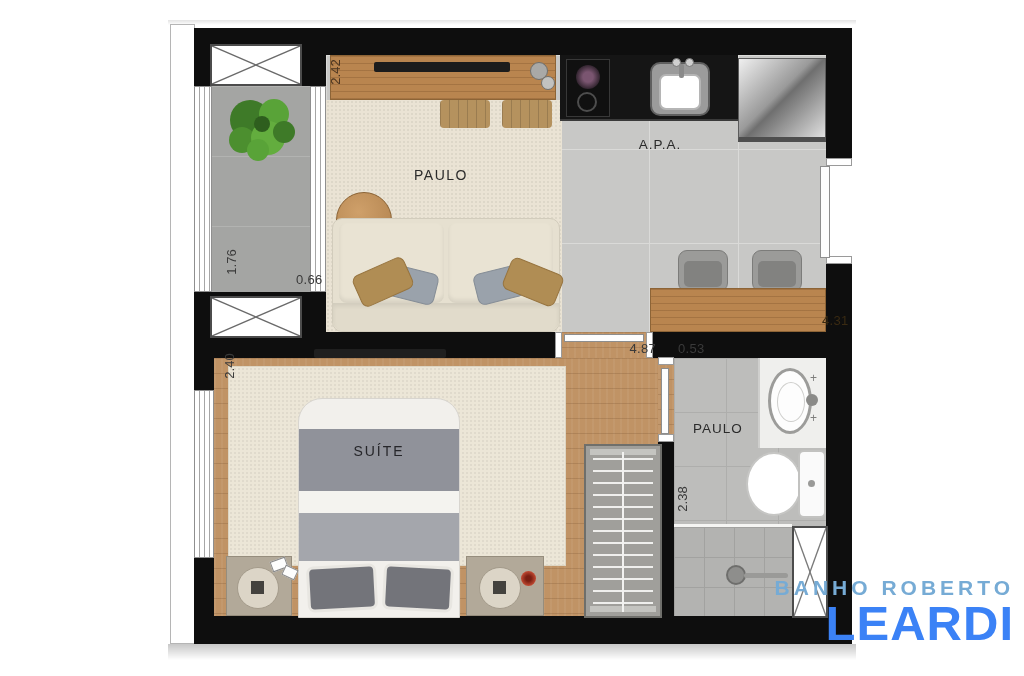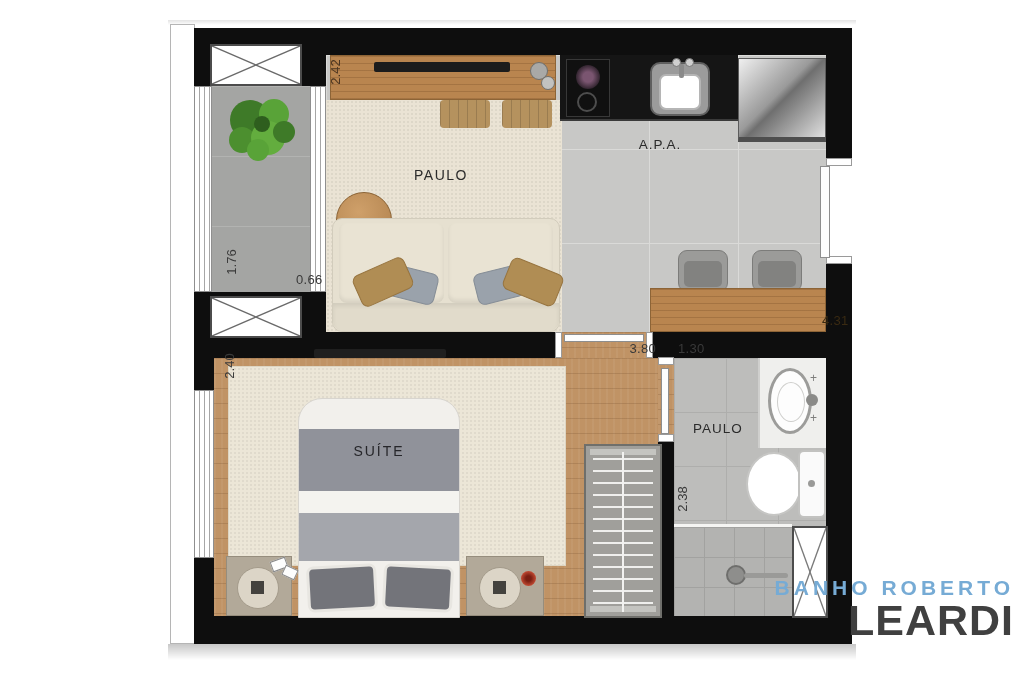--- a/index.html
+++ b/index.html
@@ -31,21 +31,21 @@
   .room-label{position:absolute;color:#2b2b2b;font-size:13.5px;line-height:1.25;text-align:center;letter-spacing:.6px;}
   .dim{position:absolute;color:#3a3a3a;font-size:13px;letter-spacing:.3px;}
   .vdim{position:absolute;width:44px;height:18px;text-align:center;transform:rotate(-90deg);color:#3a3a3a;font-size:13px;}
   .wood-piece{background:#b9854f;
     background-image:repeating-linear-gradient(180deg,rgba(80,45,15,.20) 0 1px,transparent 1px 7px);}
   .stool{position:absolute;width:50px;height:42px;background:#9b9b99;border:1px solid #7c7c7a;border-radius:9px;box-sizing:border-box;}
   .stool i{position:absolute;left:5px;right:5px;top:10px;bottom:4px;background:#828280;border-radius:5px;display:block;}
   .pillow{position:absolute;border-radius:7px;box-sizing:border-box;}
   .brand{position:absolute;right:10px;top:576px;text-align:right;}
   .brand .top{font-weight:700;font-size:21px;letter-spacing:4px;color:#76abd5;}
-  .brand .main{font-weight:900;font-size:43px;letter-spacing:1px;color:#404040;line-height:.95;}
+  .brand .main{font-weight:900;font-size:49px;letter-spacing:1px;color:#3b82f6;line-height:.95;}
   .shadow-bottom{position:absolute;background:linear-gradient(180deg,rgba(0,0,0,.22),rgba(0,0,0,0));}
 </style>
 </head>
 <body>
 
 <div id="canvas">
 
   <div class="shadow-bottom abs" style="left:168px;top:20px;width:688px;height:5px;opacity:.5;"></div>
   <div class="shadow-bottom abs" style="left:168px;top:644px;width:688px;height:16px;"></div>
 
@@ -156,22 +156,22 @@
   <div class="room-label" style="left:630px;top:137px;width:60px;letter-spacing:1px;">A.P.A.</div>
   <div class="stool" style="left:678px;top:250px;">
       <i></i>
     </div>
   <div class="stool" style="left:752px;top:250px;">
       <i></i>
     </div>
   <div class="abs wood-piece" style="left:650px;top:288px;width:176px;height:44px;border:1px solid #8d6436;box-sizing:border-box;"></div>
   <div class="dim" style="left:786px;top:313px;color:#3a2a12;margin-left:36px;">4.31</div>
 
-  <div class="dim" style="left:614px;top:341px;width:42px;text-align:right;">3.80</div>
-  <div class="dim" style="left:678px;top:341px;">1.30</div>
+  <div class="dim" style="left:614px;top:341px;width:42px;text-align:right;">4.87</div>
+  <div class="dim" style="left:678px;top:341px;">0.53</div>
 
   <div class="abs rug" style="left:228px;top:366px;width:336px;height:198px;"></div>
   <div class="abs" style="left:314px;top:349px;width:132px;height:9px;background:#1f1f1f;border-radius:2px;"></div>
   <div class="vdim" style="left:209px;top:357px;">2.40</div>
 
   <div class="abs" style="left:298px;top:398px;width:162px;height:220px;background:#f2f0ec;border:1px solid #d8d5cf;border-radius:24px 24px 0 0;box-sizing:border-box;">
     <div class="abs" style="left:0;top:30px;width:160px;height:62px;background:#90929a;"></div>
     <div class="abs" style="left:0;top:92px;width:160px;height:22px;background:#f4f3ef;"></div>
     <div class="abs" style="left:0;top:114px;width:160px;height:48px;background:#a4a6ac;"></div>
     <div class="room-label" style="left:0;top:44px;width:160px;color:#26262a;font-size:14px;letter-spacing:2px;">SUÍTE</div>

